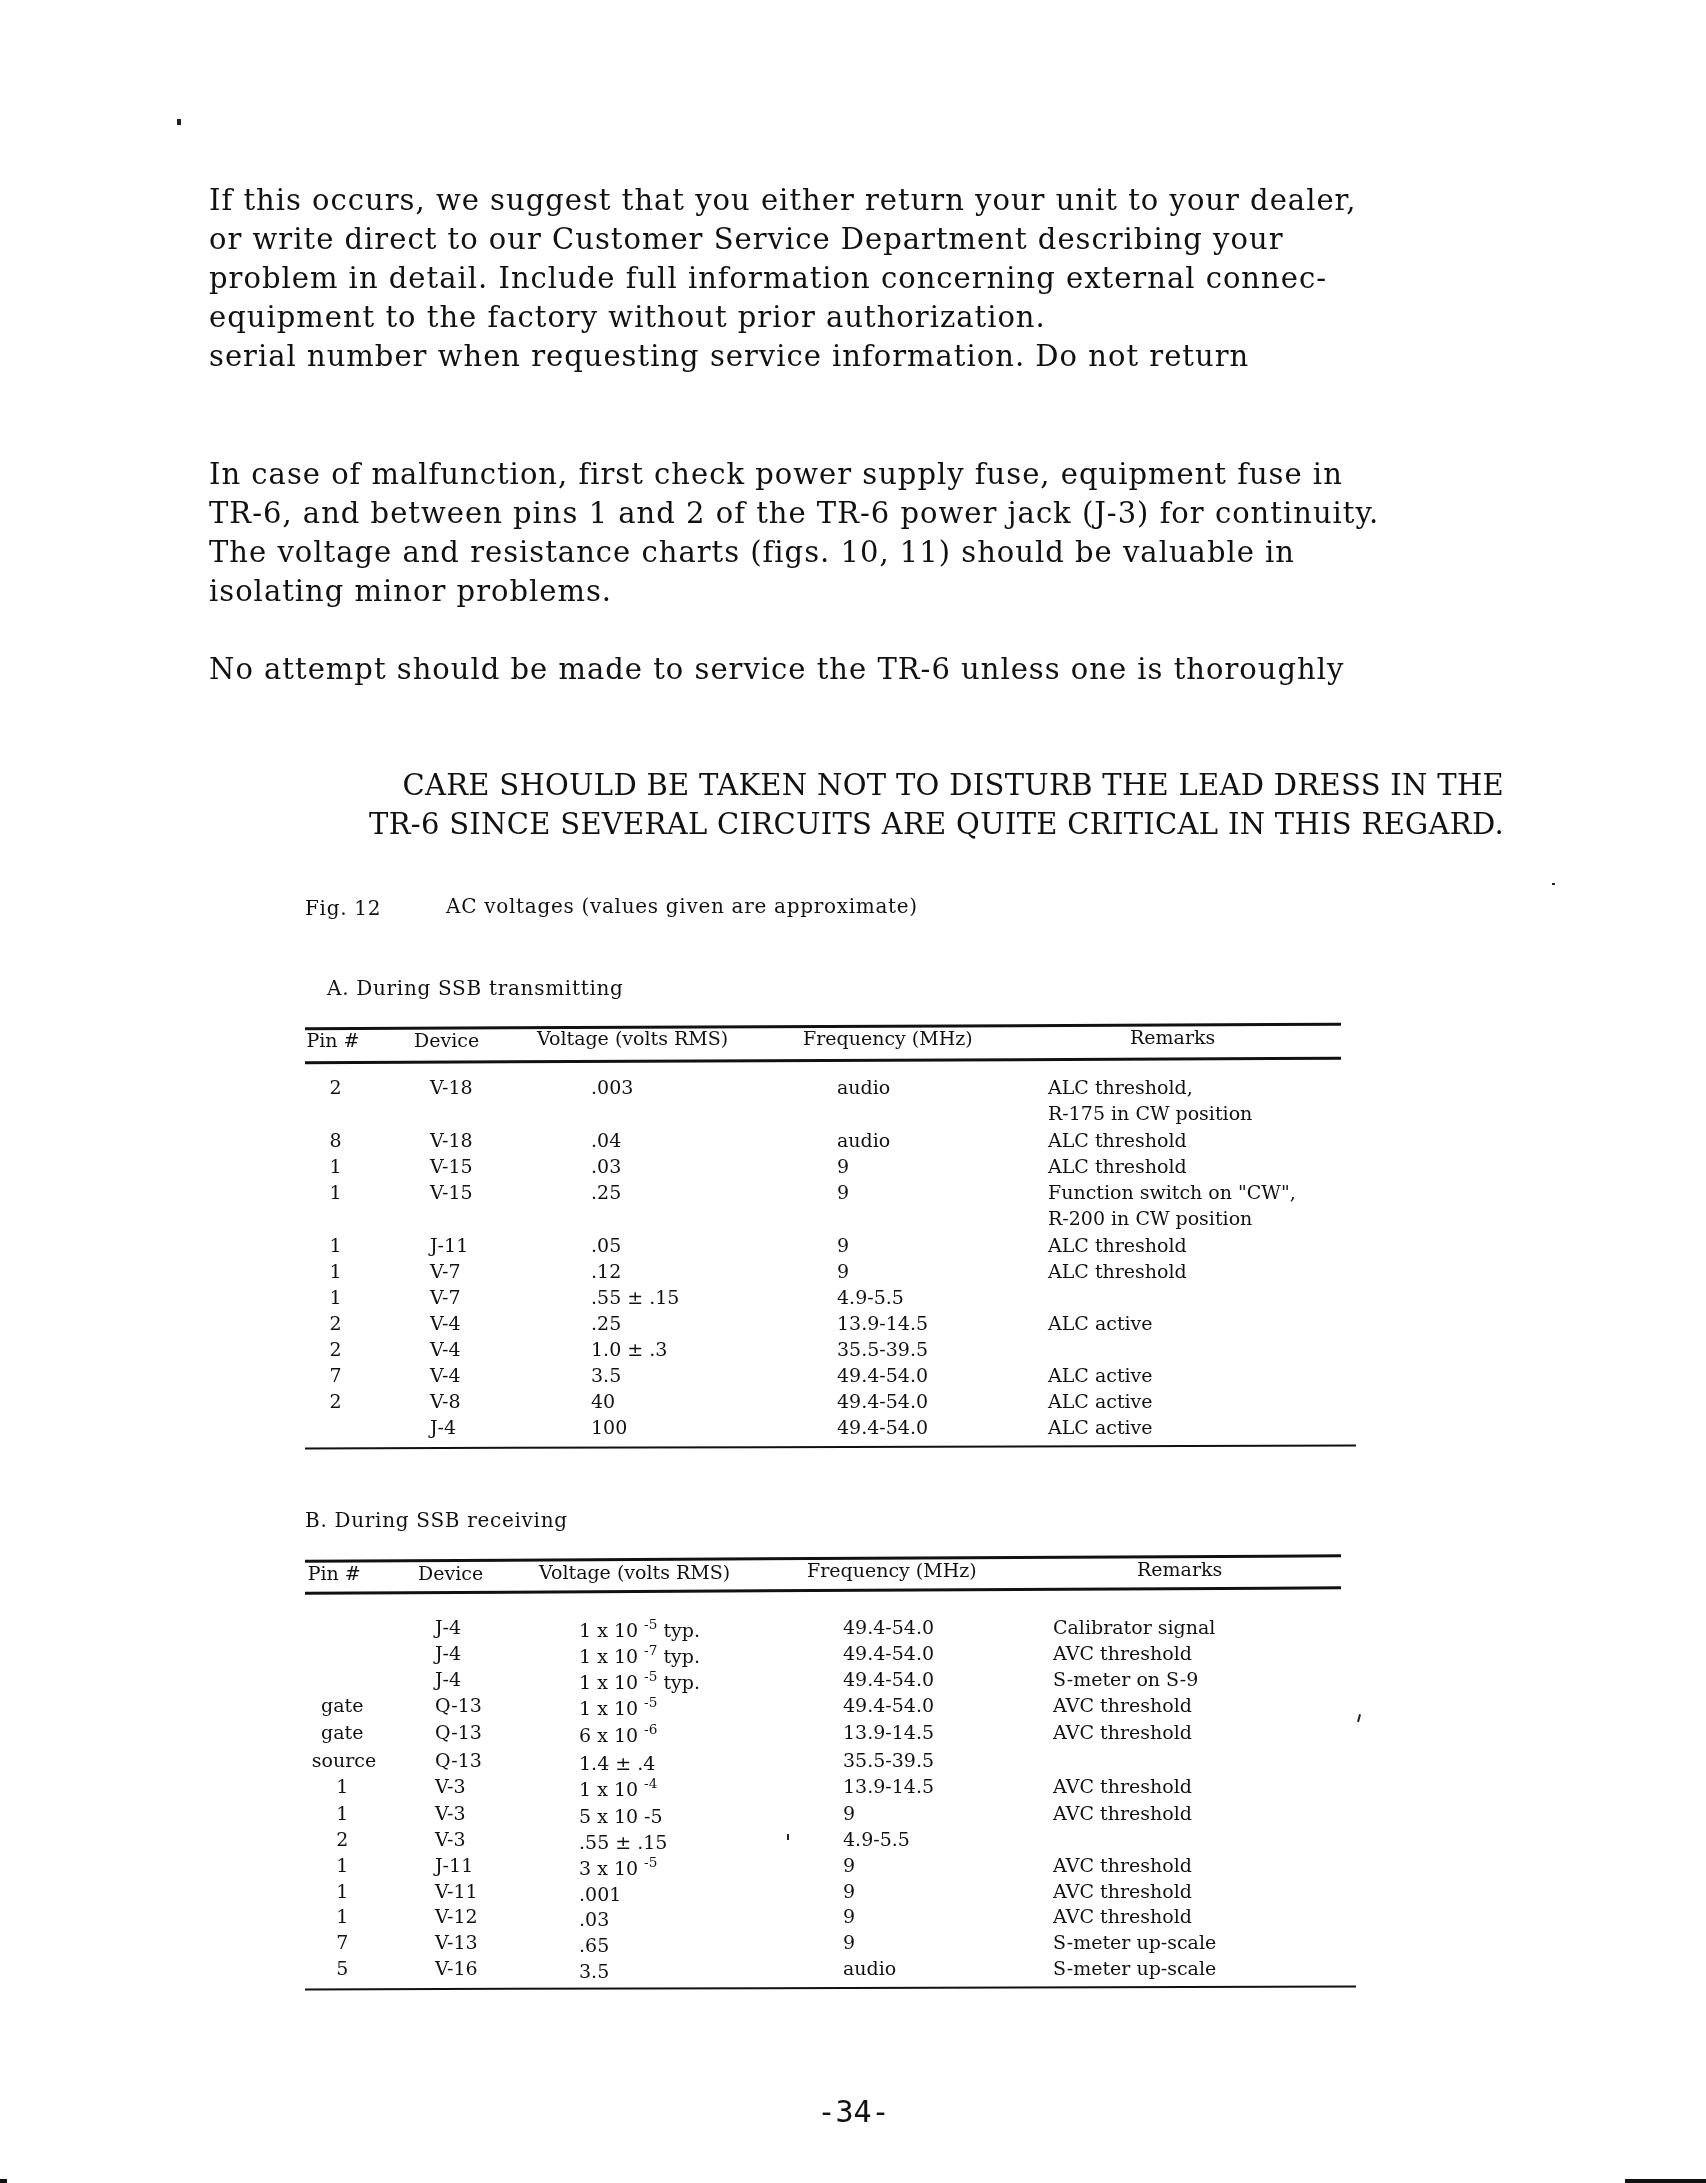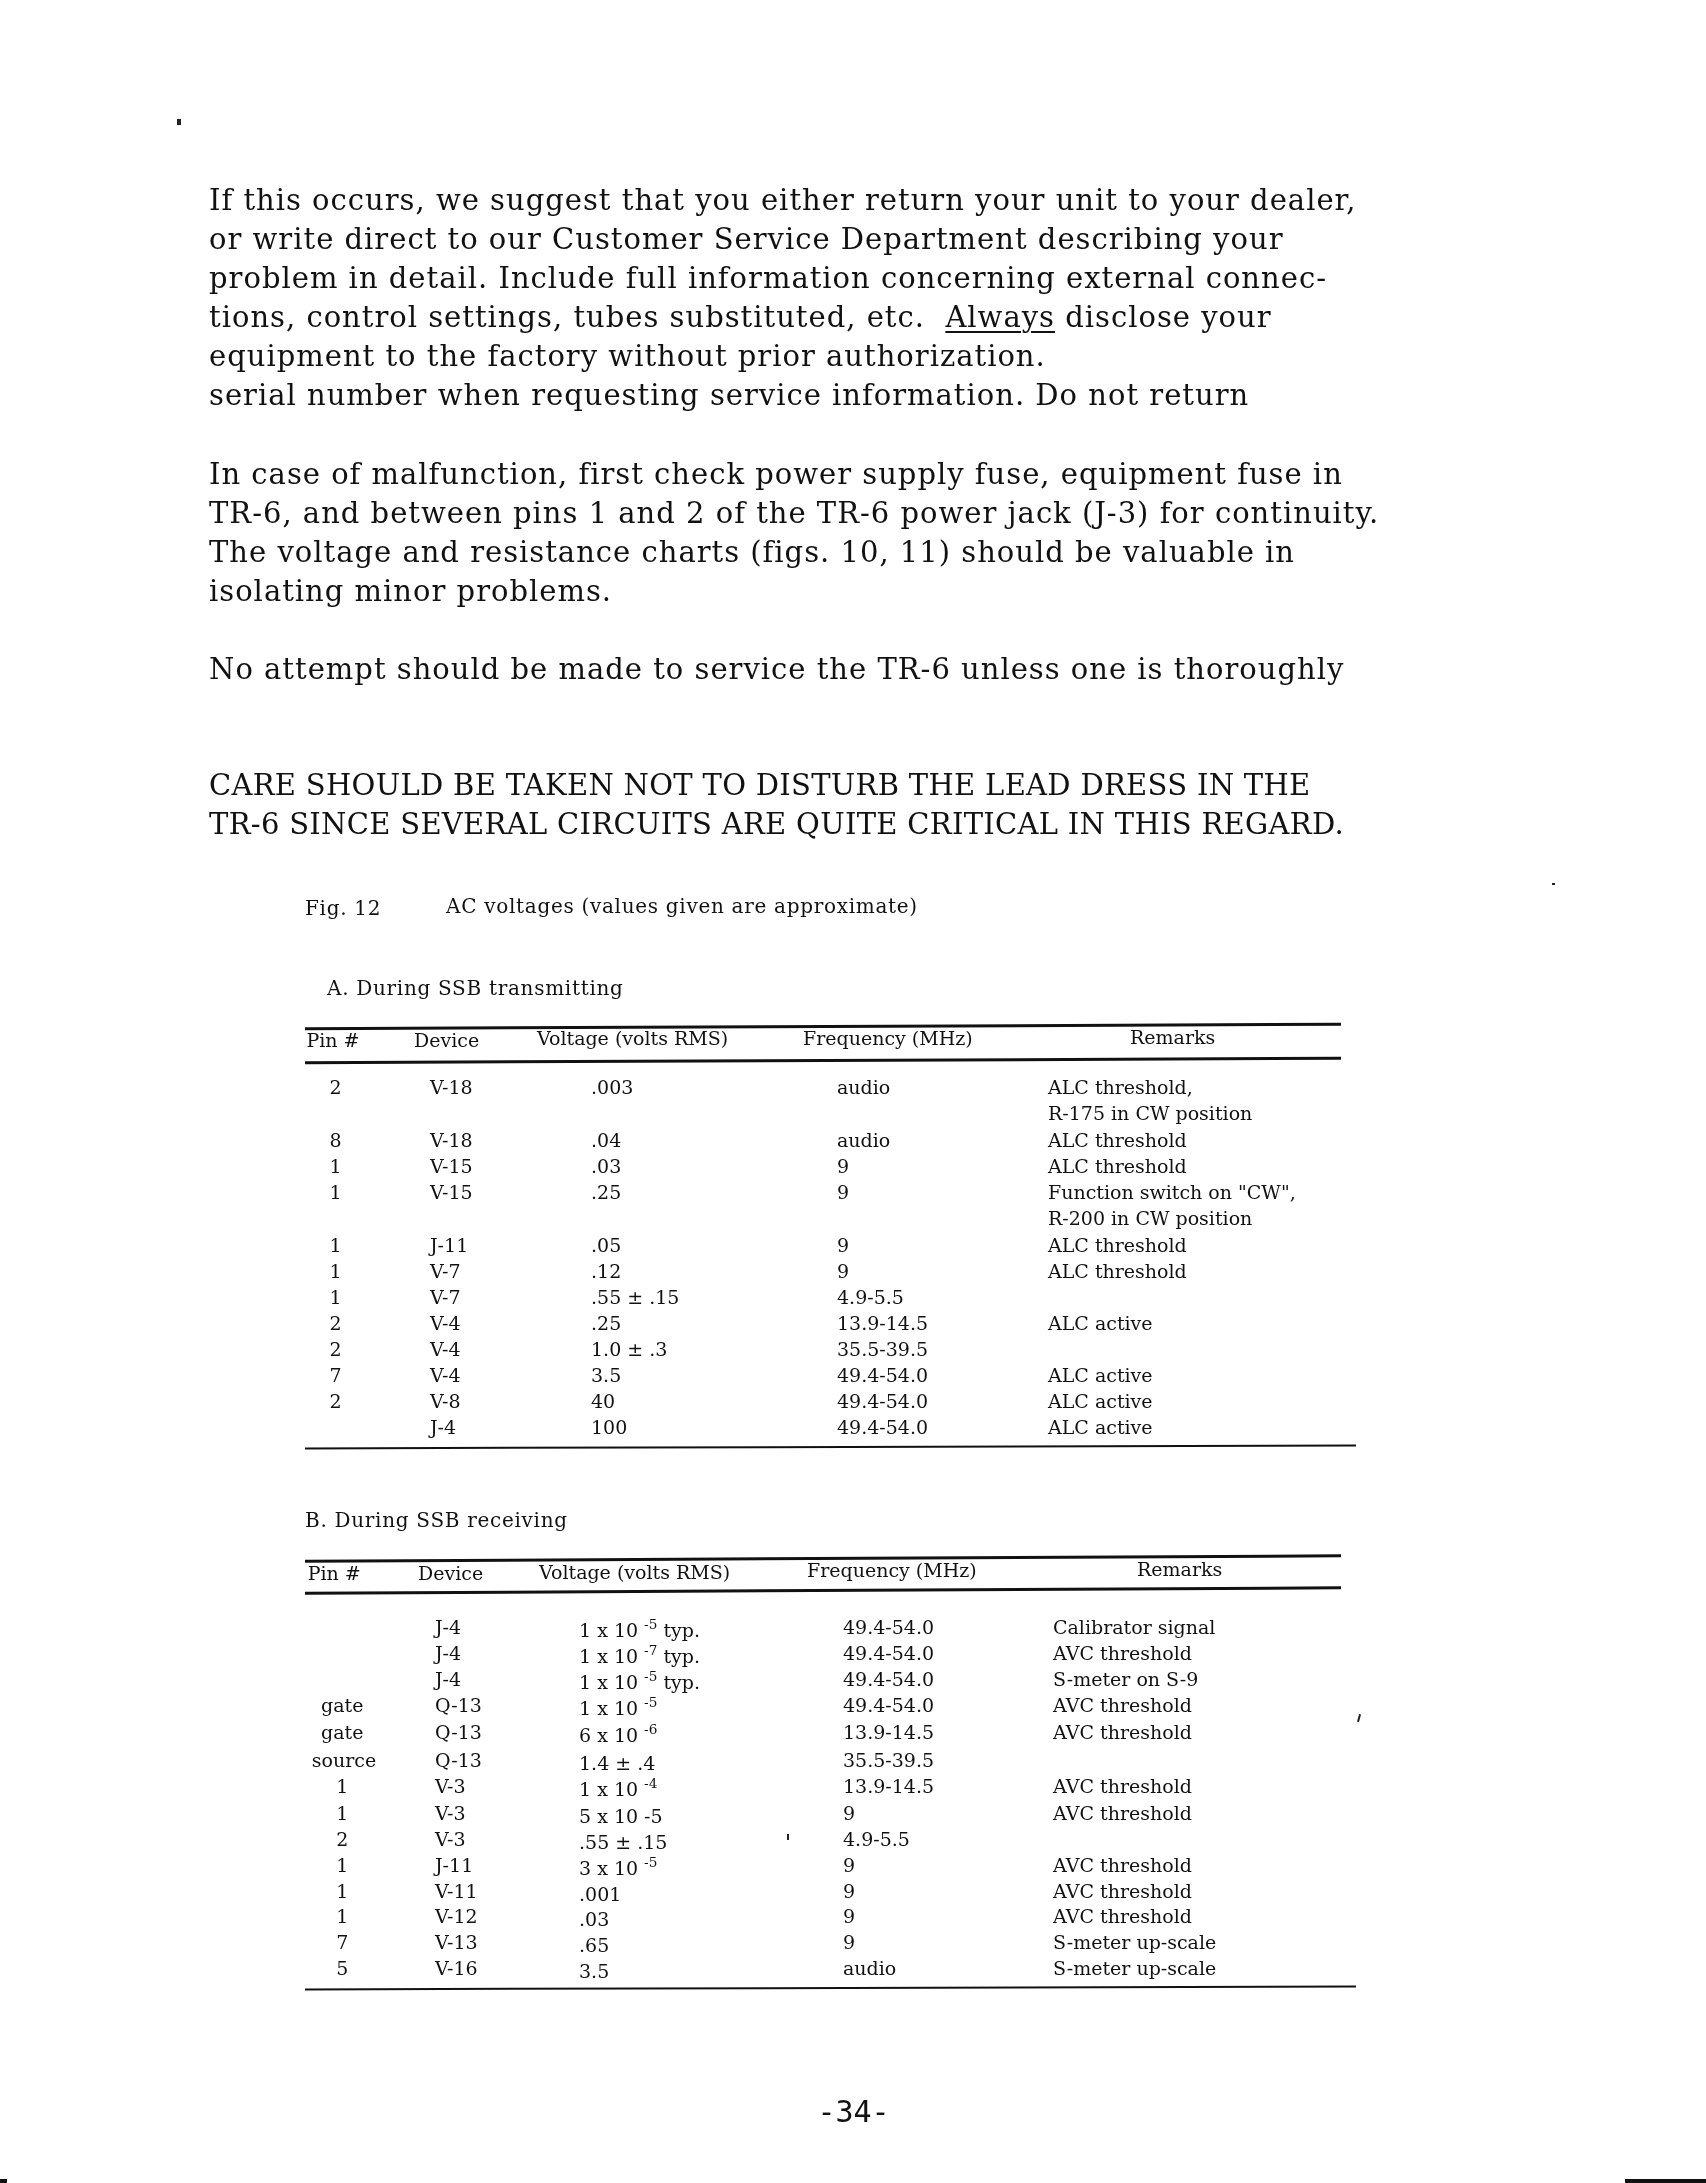--- a/index.html
+++ b/index.html
@@ -2,21 +2,21 @@
 <html style="font-size:11px"><head>
 <meta charset="utf-8">
 <style>
   html, body { margin: 0; padding: 0; background: #ffffff; }
   body { width: 1707px; height: 2183px; position: relative; overflow: hidden;
          font-family: "DejaVu Serif", "Liberation Serif", serif; color: #111; }
   .para { position: absolute; left: 193px; width: 1295px; font-size: 29px;
           line-height: 39px; letter-spacing: 1px; margin: 16px; }
   .para .line { display: block; white-space: nowrap; }
   .u { text-decoration: underline; text-decoration-thickness: 2px; text-underline-offset: 4.1px; }
-  .caps { letter-spacing: 0.3px; }
+  .caps { letter-spacing: 0.3px; text-align: right; }
   .small { position: absolute; font-size: 20px; letter-spacing: 0.7px; white-space: nowrap; }
   .rule { position: absolute; height: 2.7px; background: #111; }
   .tbl { position: absolute; left: 305px; width: 1051px; }
   .th { position: absolute; font-size: 19px; white-space: nowrap; }
   .row { position: absolute; left: 0; width: 100%; height: 26px; font-size: 19px; }
   .cell { position: absolute; white-space: nowrap; top: 0; }
   .c-pin { left: 24.5px; }
   .c-dev { left: 125px; }
   .c-vol { left: 286px; }
   .c-frq { left: 532px; }
@@ -37,21 +37,20 @@
 
 <div class="speck" style="left:177px;top:119px;width:4.1px;height:5.5px;"></div>
 <div class="speck" style="left:1552px;top:883px;width:2.7px;height:2px;"></div>
 <div class="speck" style="left:1358px;top:1714px;width:2px;height:8.2px;transform:rotate(15deg);"></div>
 <div class="speck" style="left:787px;top:1834px;width:2px;height:6.1px;"></div>
 
 <div class="para" style="top:165px;">
   <span class="line">If this occurs, we suggest that you either return your unit to your dealer,</span>
   <span class="line">or write direct to our Customer Service Department describing your</span>
   <span class="line">problem in detail.  Include full information concerning external connec-</span>
-  <span class="line"><span>tions, control settings, tubes substituted, etc.</span>&nbsp;&nbsp;<span class="u">Always</span>&nbsp;<span>disclose your</span></span>
   <span class="line">equipment to the factory without prior authorization.</span>
   <span class="line">serial number when requesting service information.  Do not return</span>
 </div>
 
 <div class="para" style="top:439px;">
   <span class="line">In case of malfunction, first check power supply fuse, equipment fuse in</span>
   <span class="line">TR-6, and between pins 1 and 2 of the TR-6 power jack (J-3) for continuity.</span>
   <span class="line">The voltage and resistance charts (figs. 10, 11) should be valuable in</span>
   <span class="line">isolating minor problems.</span>
 </div>

